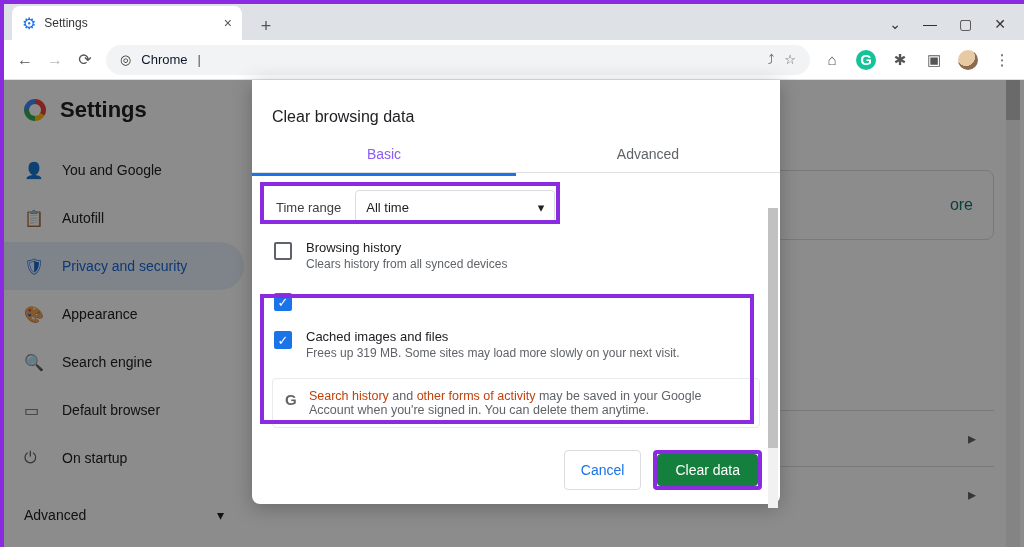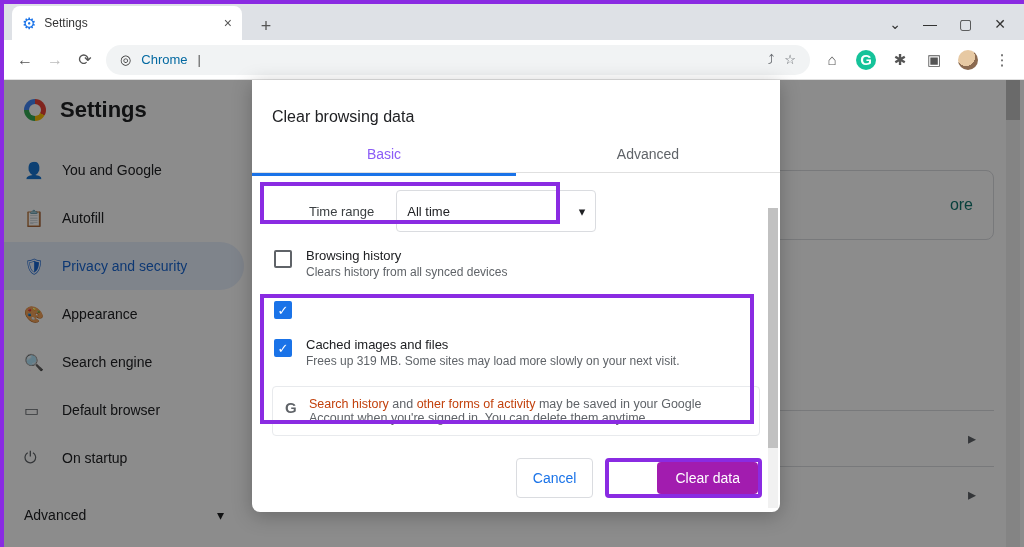--- a/index.html
+++ b/index.html
@@ -11,21 +11,21 @@
     .tab-title { font-size: 12px; color: #333; flex: 1; }
     .tab .close { font-size: 14px; color: #555; cursor: pointer; }
     .new-tab { width: 28px; height: 28px; display:flex; align-items:center; justify-content:center; color:#555; font-size:18px; margin-left:10px; }
     .winctrls { margin-left: auto; display: flex; gap: 22px; padding: 0 18px 8px 0; color:#333; }
     .winctrls span { font-size:14px; }
 
     .addr { height: 40px; background:#fff; display:flex; align-items:center; gap:12px; padding:0 12px; border-bottom:1px solid #e0e0e0; }
     .nav-ico { width:18px; text-align:center; color:#555; font-size:16px; }
     .addr-field { flex:1; height:30px; background:#f1f3f4; border-radius:15px; display:flex; align-items:center; padding:0 14px; gap:10px; font-size:13px; color:#333; }
     .addr-field .secure { font-size:13px; }
-    .chrome-label { color:#0369a1; }
+    .chrome-label { color:#0f172a; }
     .domain { color:#555; }
     .path { color:#222; }
     .toolbar-icons { display:flex; gap:14px; align-items:center; color:#555; }
     .toolbar-icons span, .toolbar-icons .avatar { width:20px; height:20px; display:flex; align-items:center; justify-content:center; font-size:15px;}
     .avatar { width:22px; height:22px; border-radius:50%; background: radial-gradient(circle at 40% 35%, #e7c9a3 0 50%, #8b6a50 52% 100%); }
     .grammarly { width:20px;height:20px;border-radius:50%;background:#15c39a;color:#fff;font-weight:bold;font-size:12px;display:flex;align-items:center;justify-content:center;}
 
     
     .page { position:relative; height: calc(547px - 36px - 40px - 4px); background:#fff; }
     .dim-layer { position:absolute; inset:0; background:#fff; }
@@ -50,40 +50,40 @@
 
     
     .dialog { position:absolute; top:0; left:248px; width:528px; background:#fff; border-radius: 0 0 8px 8px; box-shadow:0 4px 20px rgba(0,0,0,.25); z-index:5; }
     .dlg-title { padding:28px 20px 10px; font-size:16px; color:#202124;}
     .dlg-tabs { display:flex; border-bottom:1px solid #e0e0e0; }
     .dlg-tab { flex:1; text-align:center; padding:10px 0; font-size:14px; color:#5f6368; }
     .dlg-tab.active { color:#8b5cf6; font-weight:500; }
     .tabs-wrap { position:relative; }
     .tab-ul { height:3px; background:#1a73e8; width:50%; }
     .dlg-body { position:relative; padding: 8px 18px 8px 18px; }
-    .time-row { display:flex; align-items:center; gap:20px; padding:6px 4px;margin-left:33px; }
+    .time-row { display:flex; align-items:center; gap:12px; padding:6px 4px; }
     .time-label { font-size:13px; color:#3c4043; padding:6px 2px; }
-    .time-select { flex:0 0 200px; height:42px; border:1px solid #dadce0; border-radius:4px; background:#fff; padding:0 10px; font-size:13px; display:flex; align-items:center; justify-content:space-between; color:#202124;}
+    .time-select { flex:0 0 200px; height:34px; border:1px solid #dadce0; border-radius:4px; background:#fff; padding:0 10px; font-size:13px; display:flex; align-items:center; justify-content:space-between; color:#202124;}
     .hl-purple-1 { position:absolute; border:4px solid #8a2be2; left:8px; top:6px; width:300px; height:42px; pointer-events:none;}
     .opt { display:flex; gap:14px; padding:10px 4px 8px; }
     .cb { flex:0 0 18px; width:18px; height:18px; border:2px solid #5f6368; border-radius:2px; margin-top:2px; display:flex;align-items:center;justify-content:center;font-size:13px;color:#fff;}
     .cb.checked { background:#1a73e8; border-color:#1a73e8; }
     .opt-text h4{ font-size:13px; color:#202124; font-weight:400;}
     .opt-text p { font-size:12px; color:#5f6368; line-height:1.5;}
     .hl-purple-2 { position:absolute; border:4px solid #8a2be2; left:8px; top:118px; width:494px; height:130px; pointer-events:none;}
     .info-row { display:flex; gap:12px; background:#fff; border:1px solid #e8eaed; border-radius:4px; margin:8px 2px 0; padding:10px 12px; font-size:12.5px; color:#5f6368; align-items:flex-start;}
     .info-link { color:#c2410c; }
     .g-logo { width:20px;height:20px;border-radius:50%; font-weight:bold; color:#5f6368; font-size:15px; display:flex;align-items:center;justify-content:center; }
 
     .dlg-scroll { position:absolute; right:2px; top:128px; width:10px; height:300px; background:#f1f1f1;}
     .dlg-thumb { width:10px; height:240px; background:#c1c1c1;}
 
     .dlg-footer { display:flex; justify-content:flex-end; gap:12px; padding:14px 18px; }
     .btn-cancel { border:1px solid #dadce0; background:#fff; color:#1a73e8; font-size:14px; padding:7px 16px; border-radius:4px;}
-    .btn-clear { border:none; background:#a21caf; color:#fff; font-size:14px; padding:8px 18px; border-radius:4px; font-weight:500;margin-left:48px;}
+    .btn-clear { border:none; background:#15803d; color:#fff; font-size:14px; padding:8px 18px; border-radius:4px; font-weight:500;}
     .btn-clear-wrap { border:4px solid #8a2be2; border-radius:4px; padding:0; display:inline-block;}
   </style>
 </head>
 <body>
 
 <div class="titlebar">
   <div class="tab">
     <span style="color:#1a73e8;">⚙</span>
     <span class="tab-title">Settings</span>
     <span class="close">×</span>

